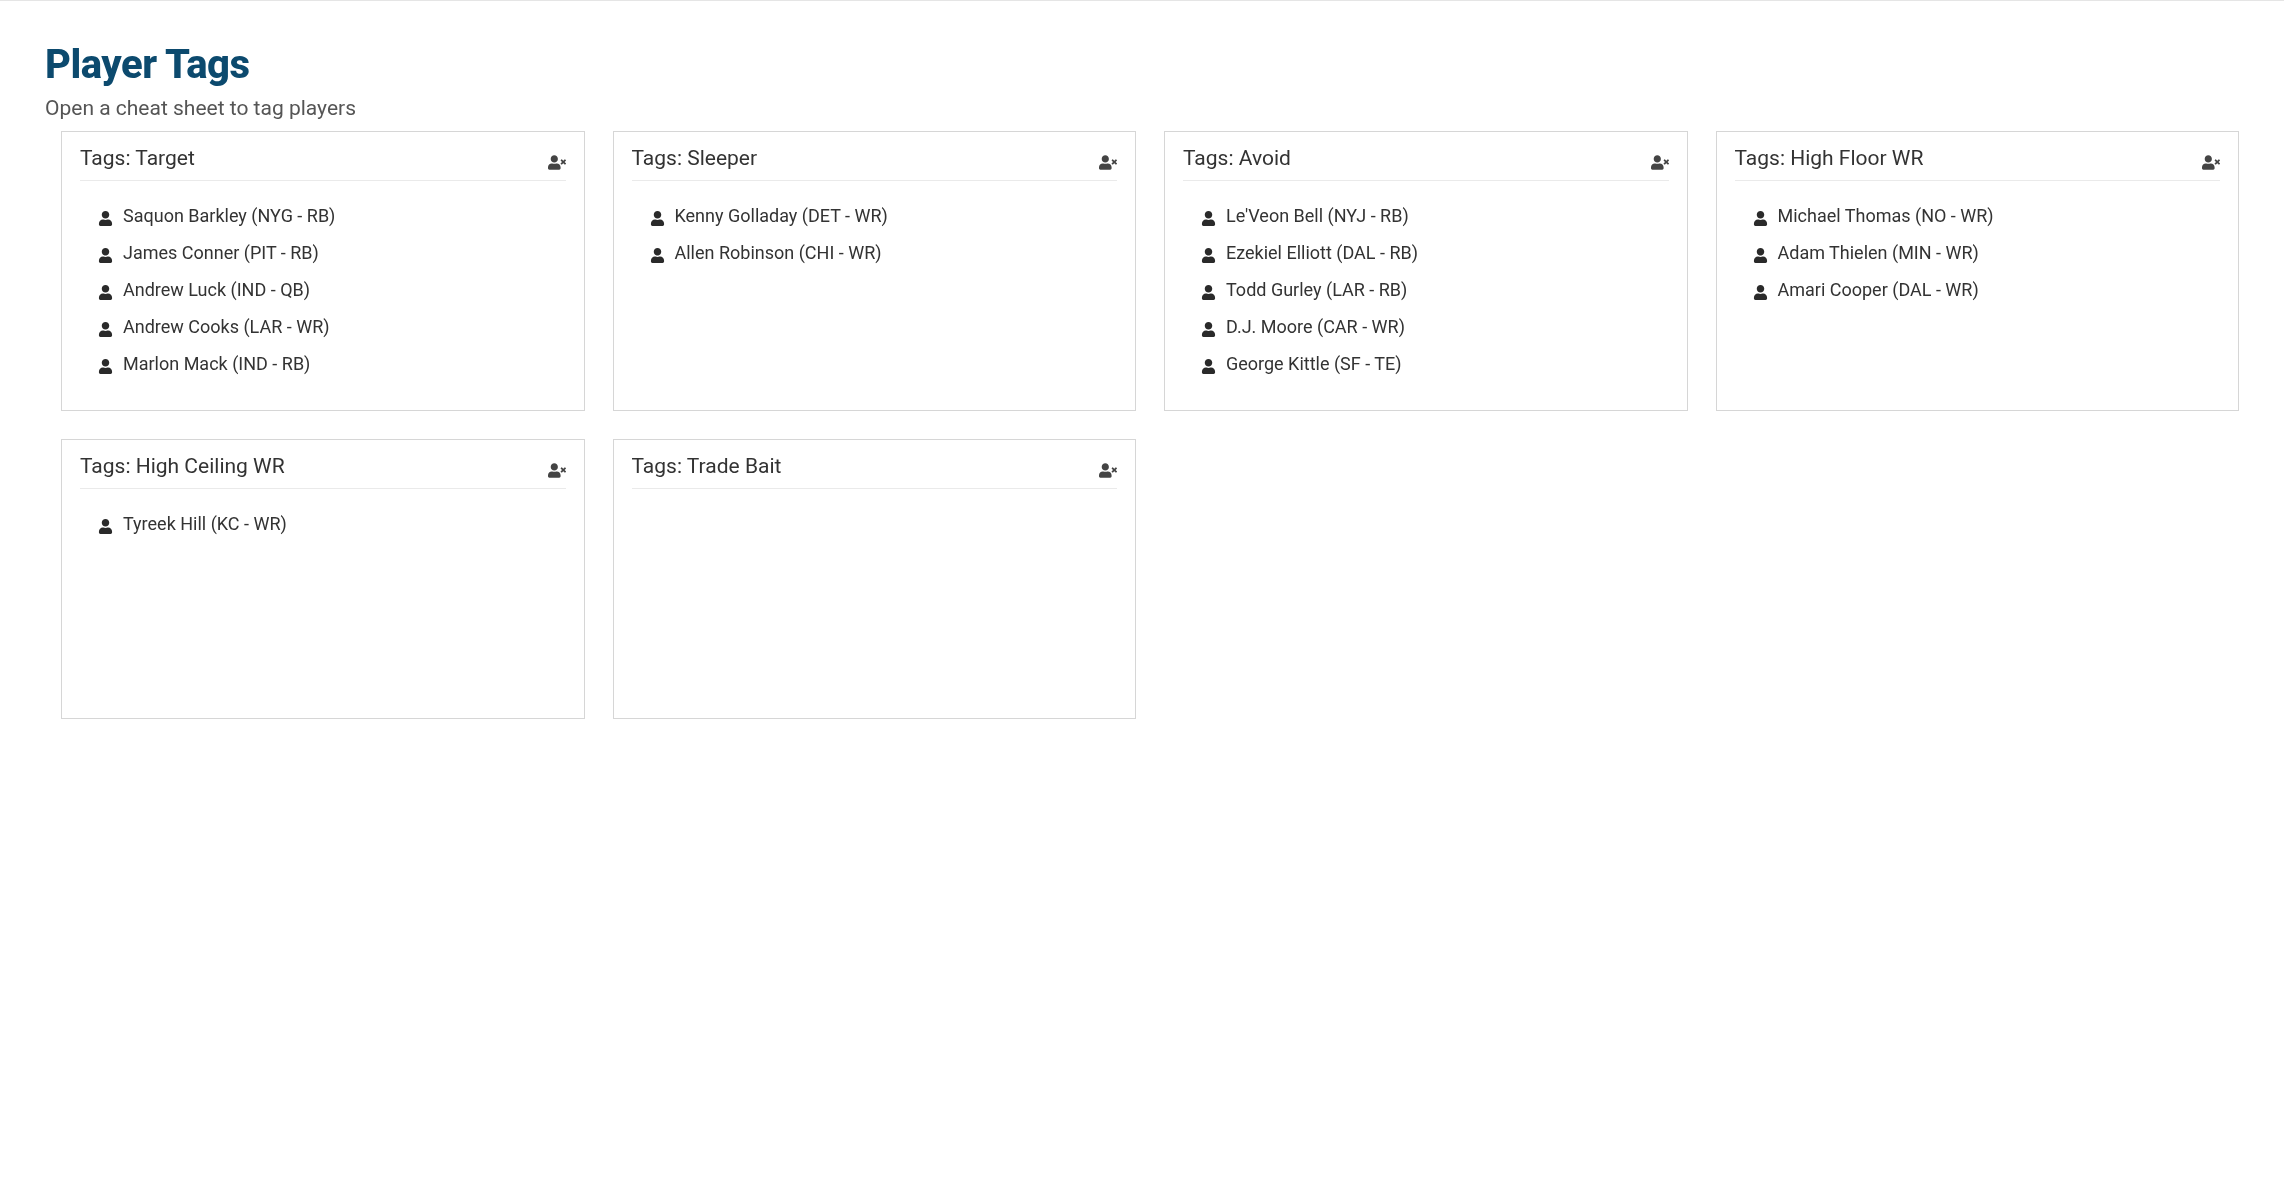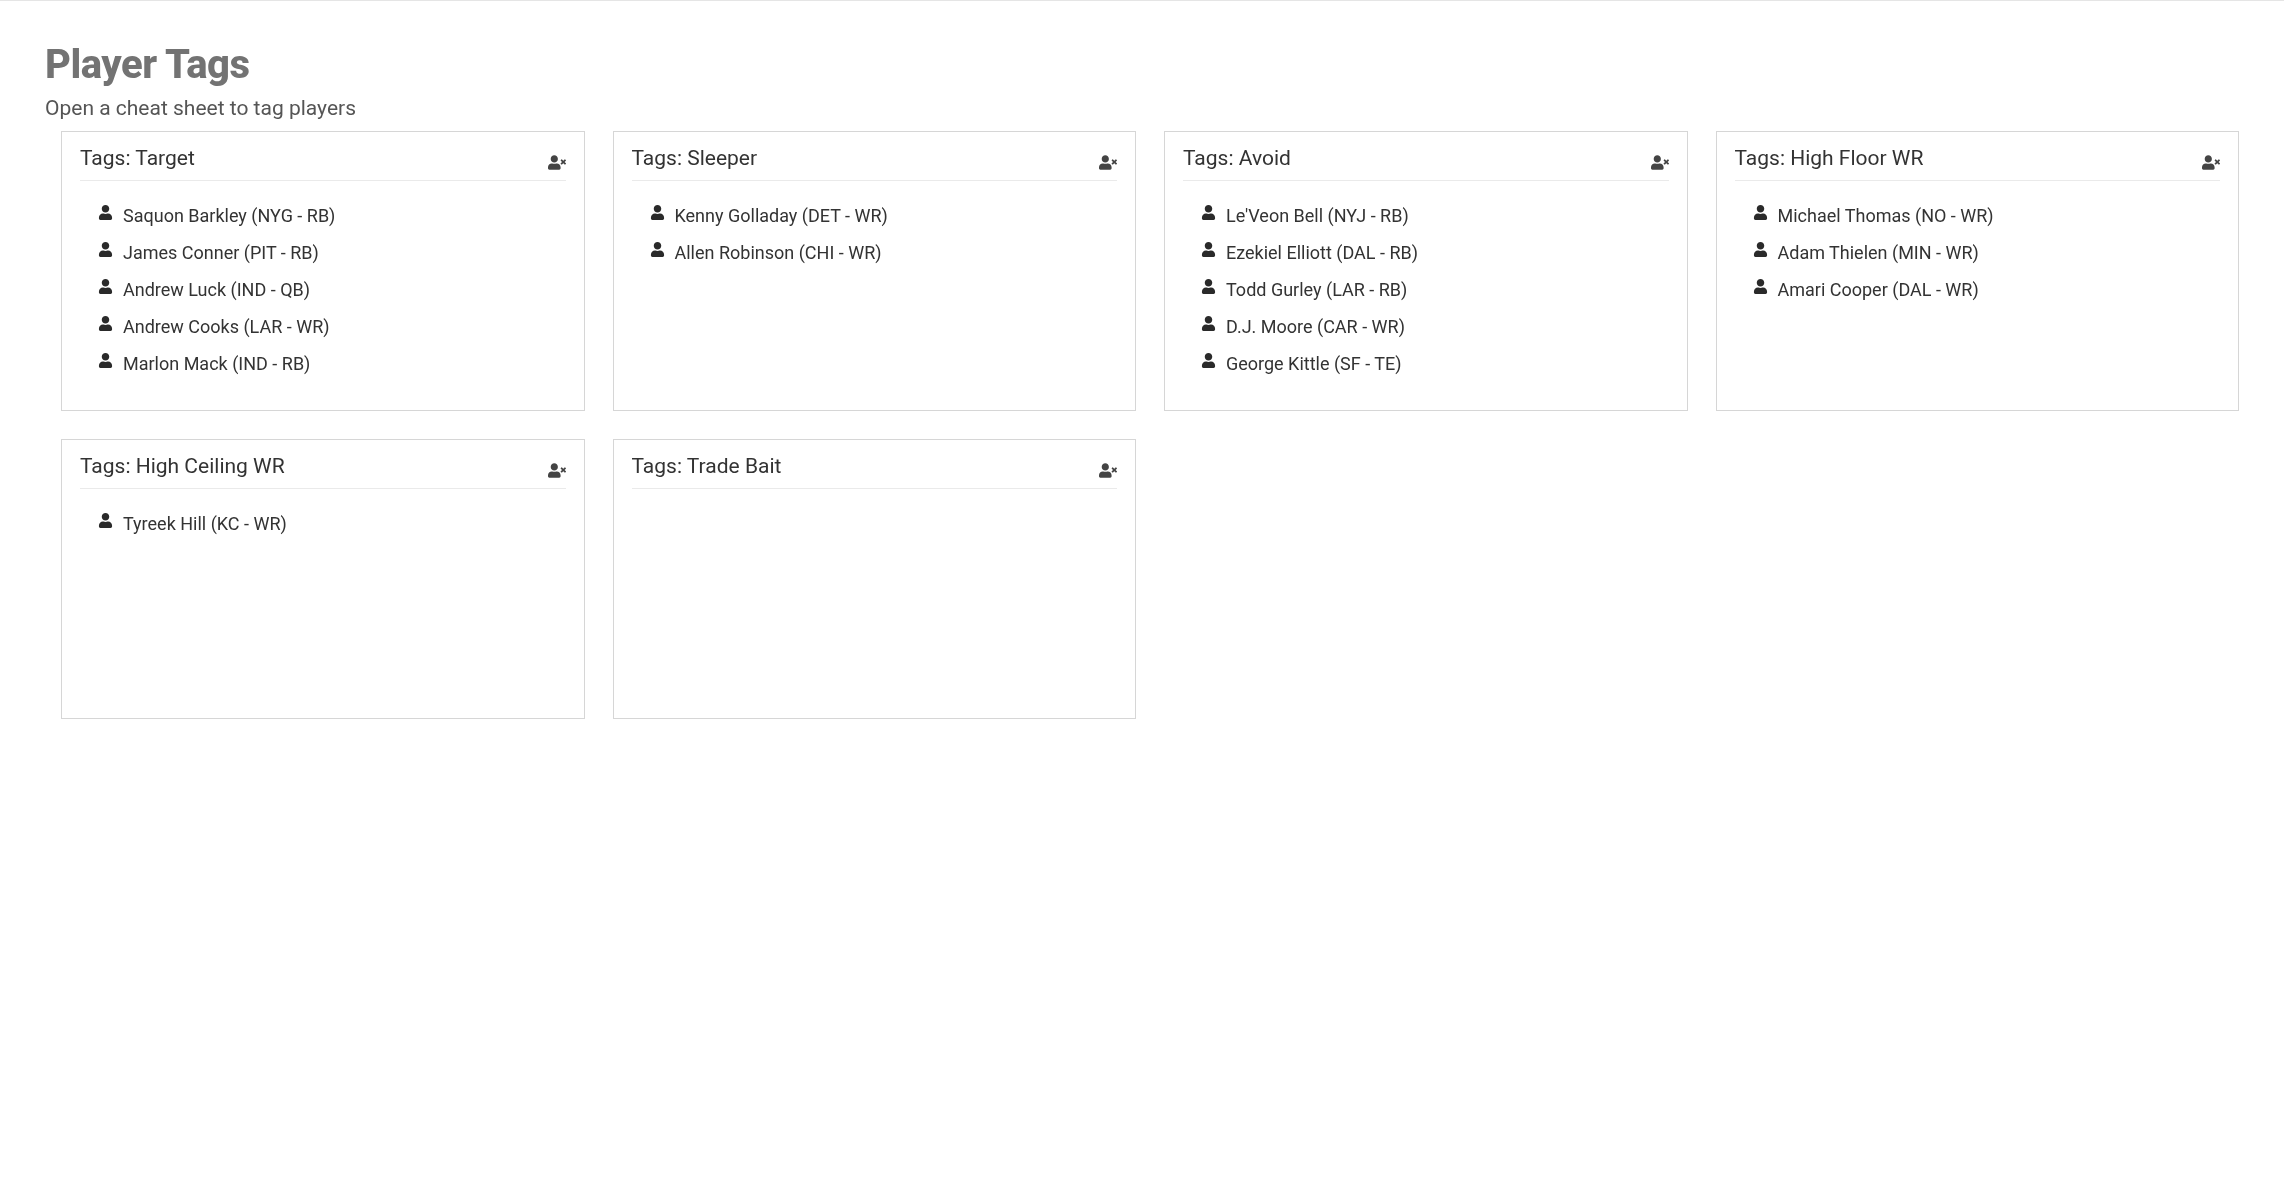--- a/index.html
+++ b/index.html
@@ -16,21 +16,21 @@
       border-top: 1px solid #e5e5e5;
       width: 100%;
       margin-bottom: 40px;
     }
     .container {
       padding: 0 45px 40px 45px;
     }
     .page-title {
       font-size: 40px;
       font-weight: 800;
-      color: #737373;
+      color: #0c4a6e;
       margin-bottom: 8px;
       letter-spacing: -0.5px;
     }
     .page-subtitle {
       font-size: 21px;
       color: #555;
       font-weight: 400;
       margin-bottom: 11px;
     }
     .cards-grid {
@@ -66,21 +66,21 @@
     }
     .clear-icon svg {
       width: 18px;
       height: 15px;
     }
     .player-list {
       list-style: none;
     }
     .player-item {
       display: flex;
-      align-items: flex-start;
+      align-items: flex-end;
       padding: 8px 0;
       gap: 10px;
       padding-left: 18px;
     }
     .player-icon {
       color: #2a2a2a;
       display: inline-flex;
       flex-shrink: 0;
     }
     .player-icon svg {

